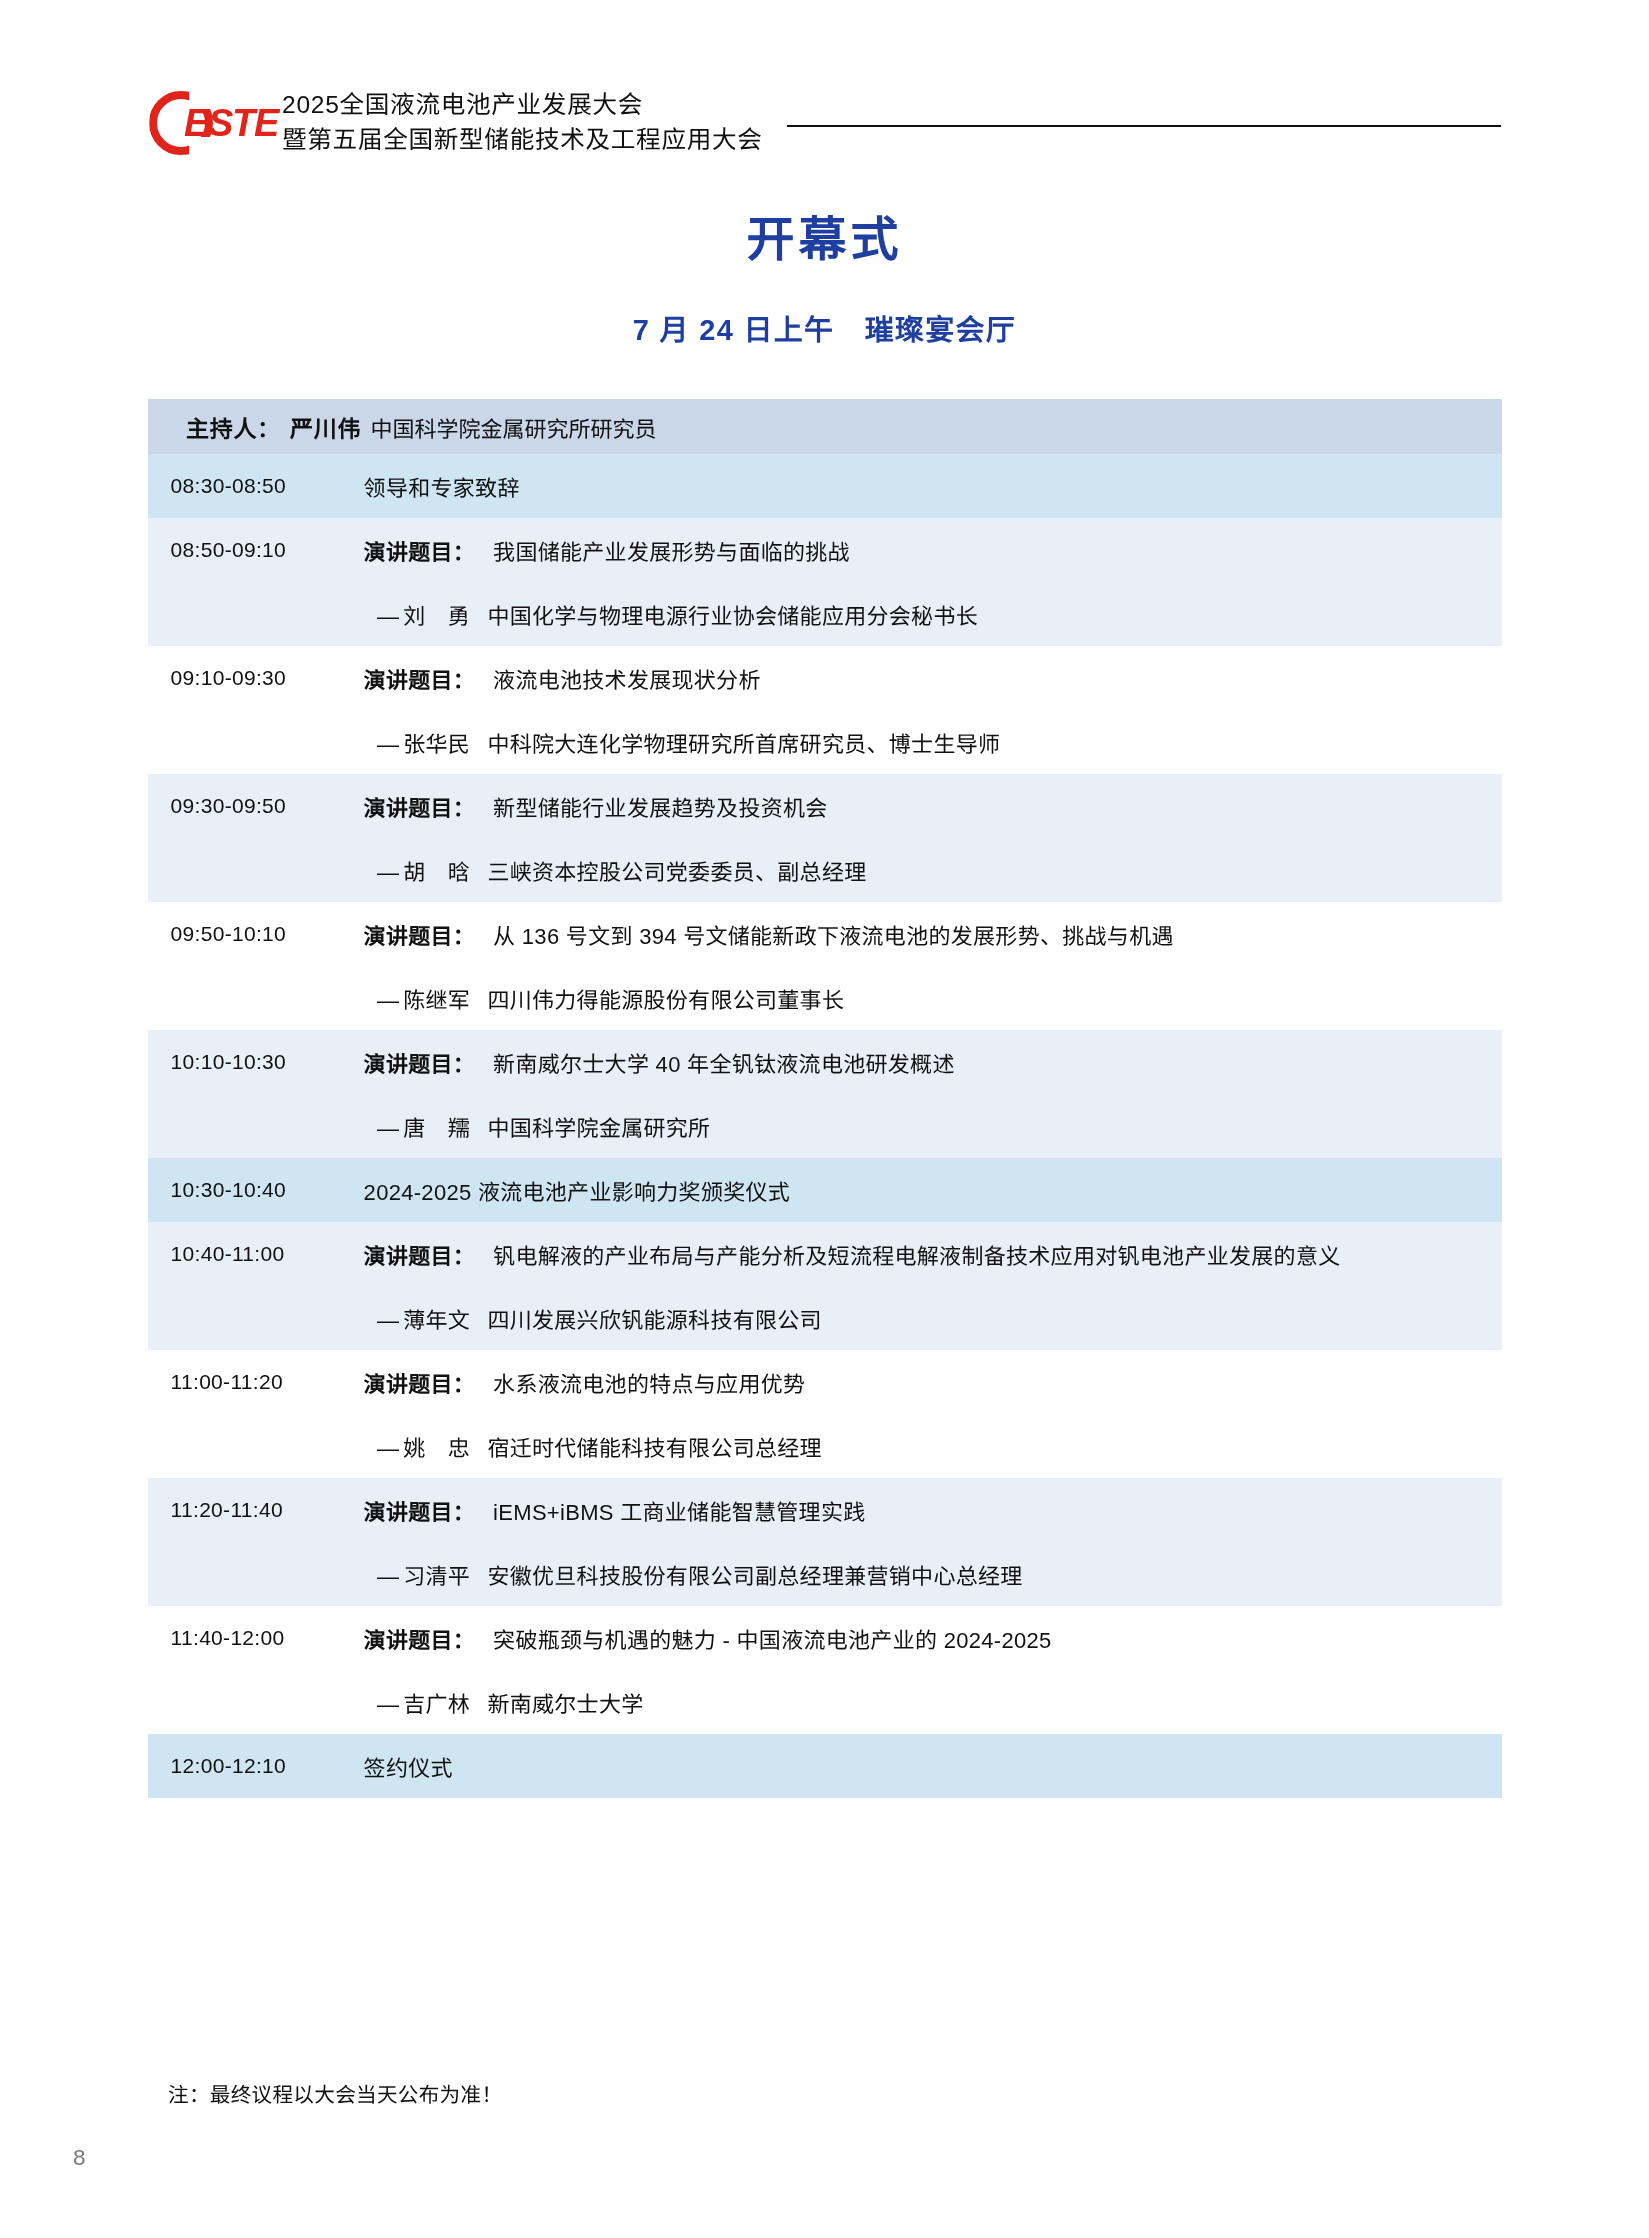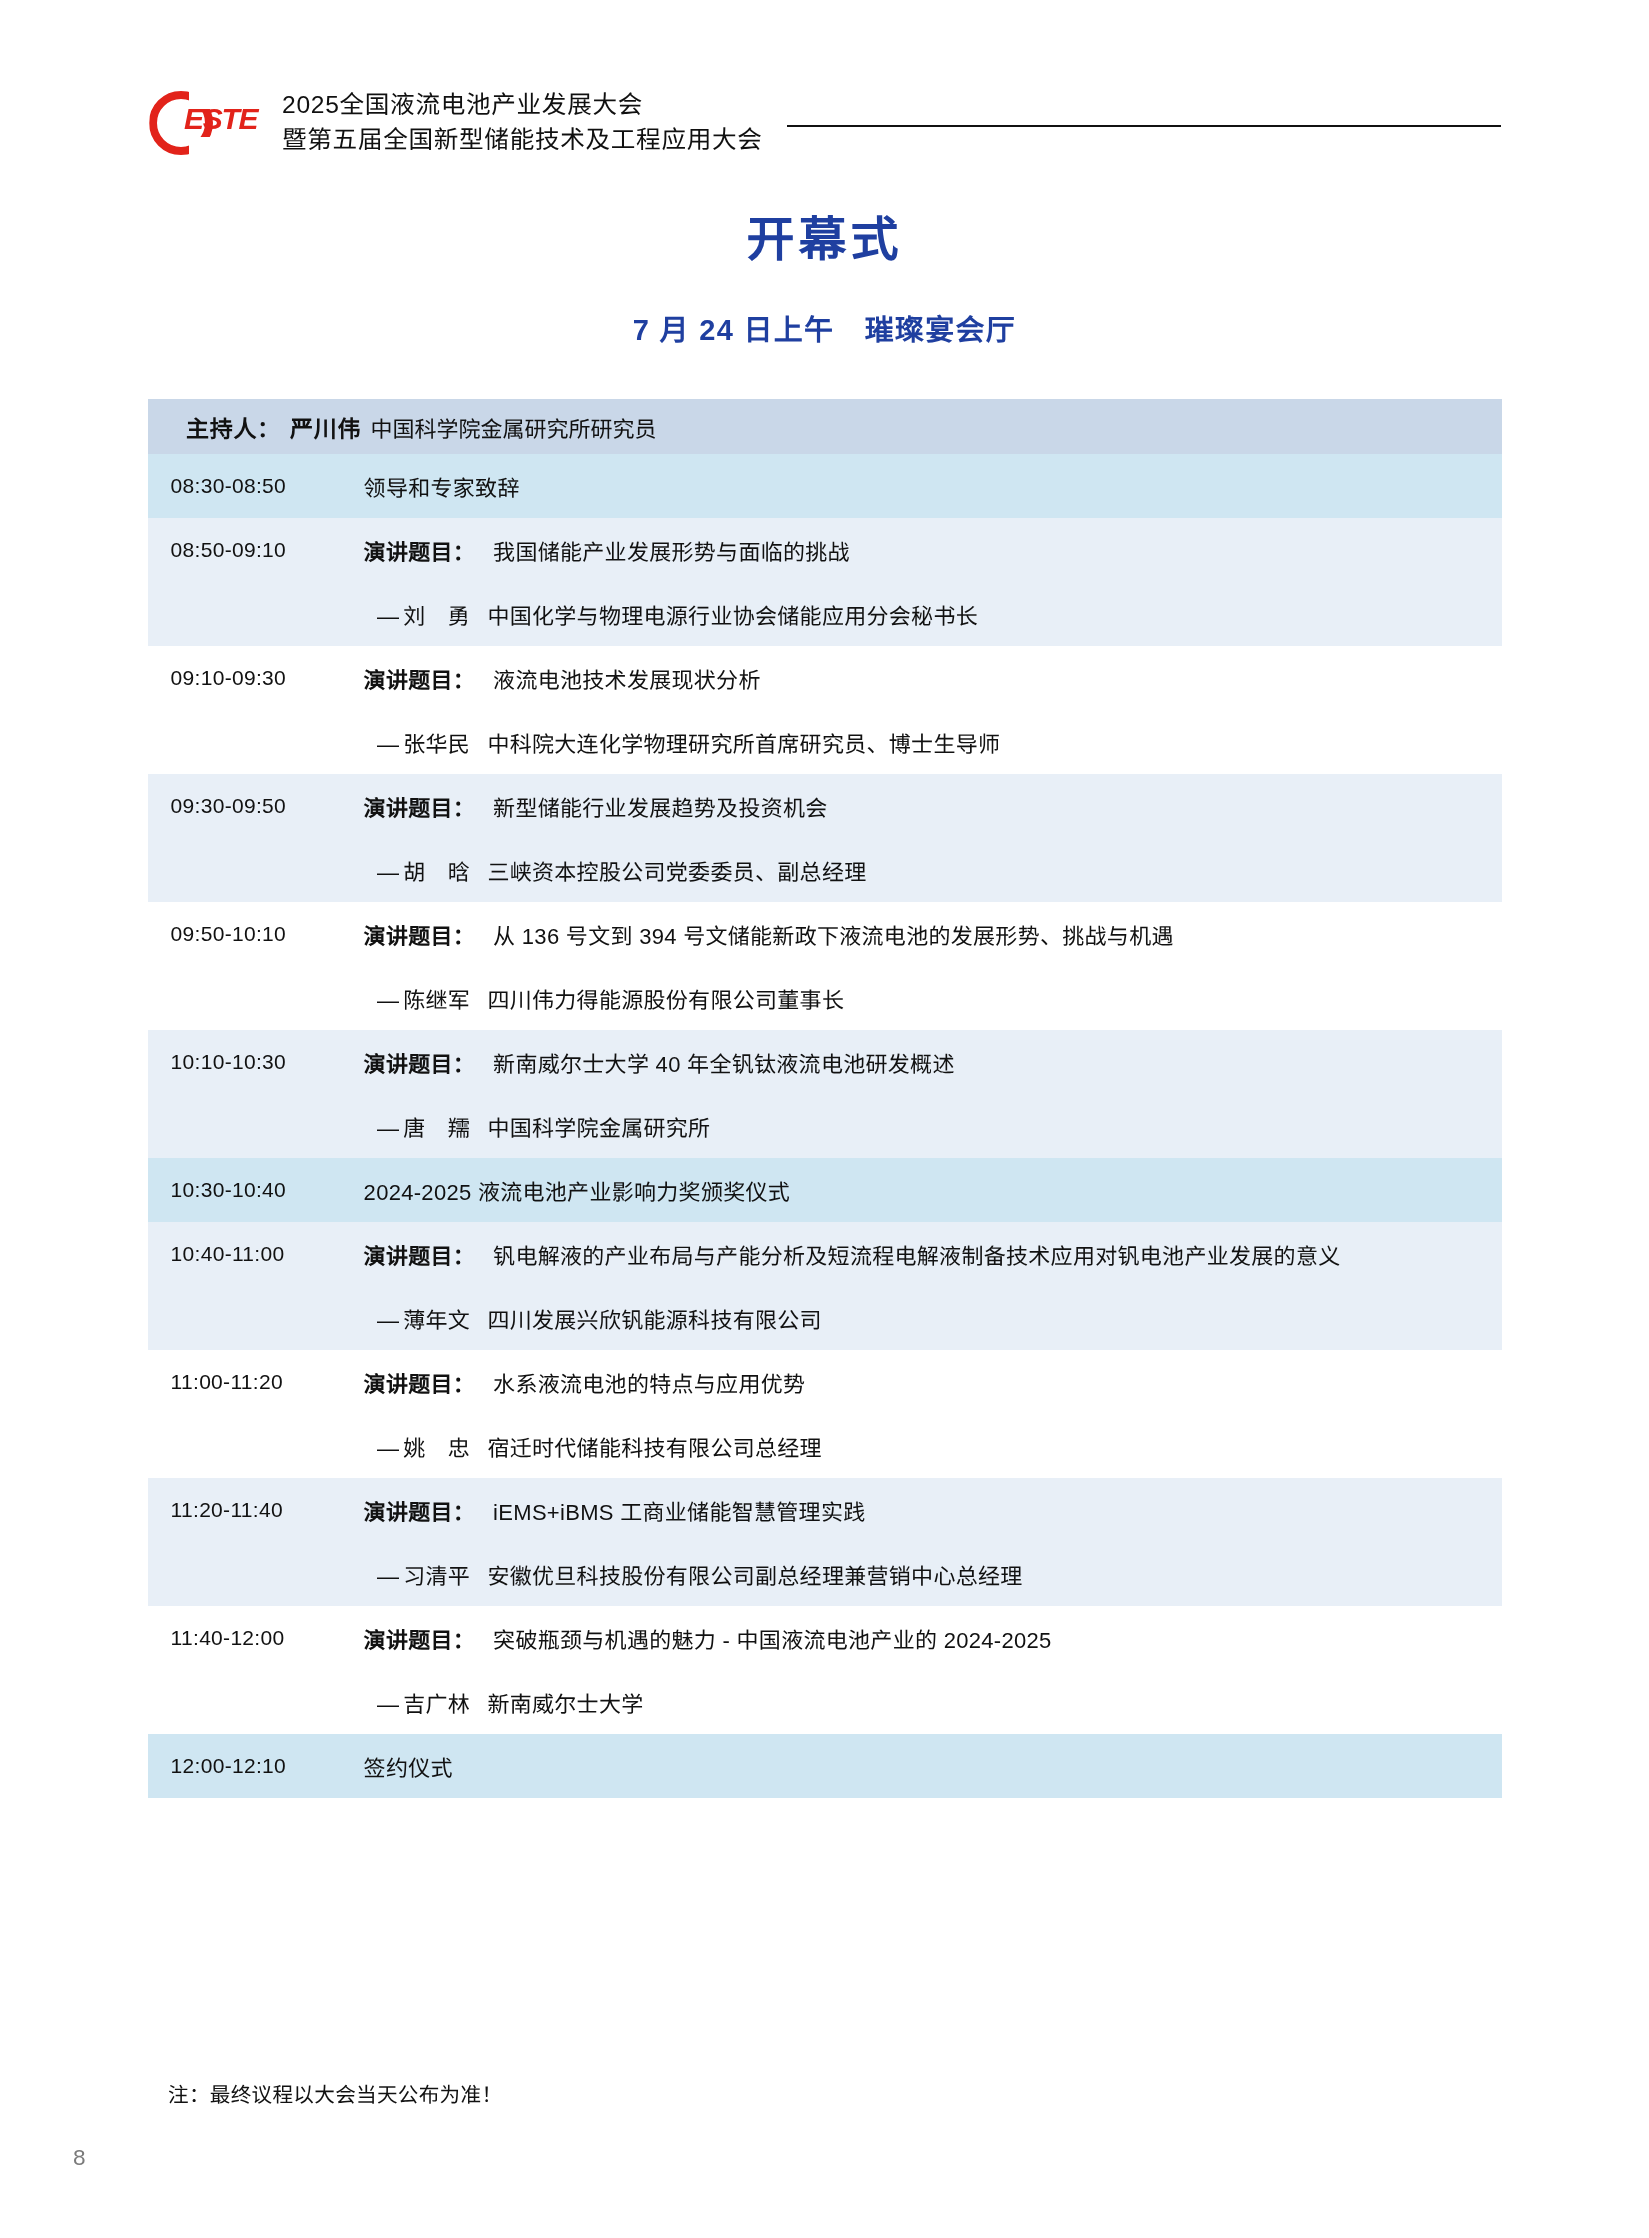--- a/index.html
+++ b/index.html
@@ -48,21 +48,21 @@
     border: 8.6px solid #e2231a;
     clip-path: polygon(0 0, 62% 0, 62% 28%, 100% 28%, 100% 72%, 62% 72%, 62% 100%, 0 100%);
   }
   .logo-mark .wordmark {
     position: absolute;
     left: 36px;
     top: 15.3px;
     font-family: "Liberation Sans", sans-serif;
     font-weight: 700;
     font-style: italic;
-    font-size: 30px;
+    font-size: 38px;
     letter-spacing: -1.3px;
     color: #e2231a;
   }
   .header-titles {
     margin-left: 8px;
     flex: 0 0 auto;
   }
   .header-titles .line {
     font-family: "Liberation Sans", "DejaVu Sans", sans-serif;
     font-weight: 400;

